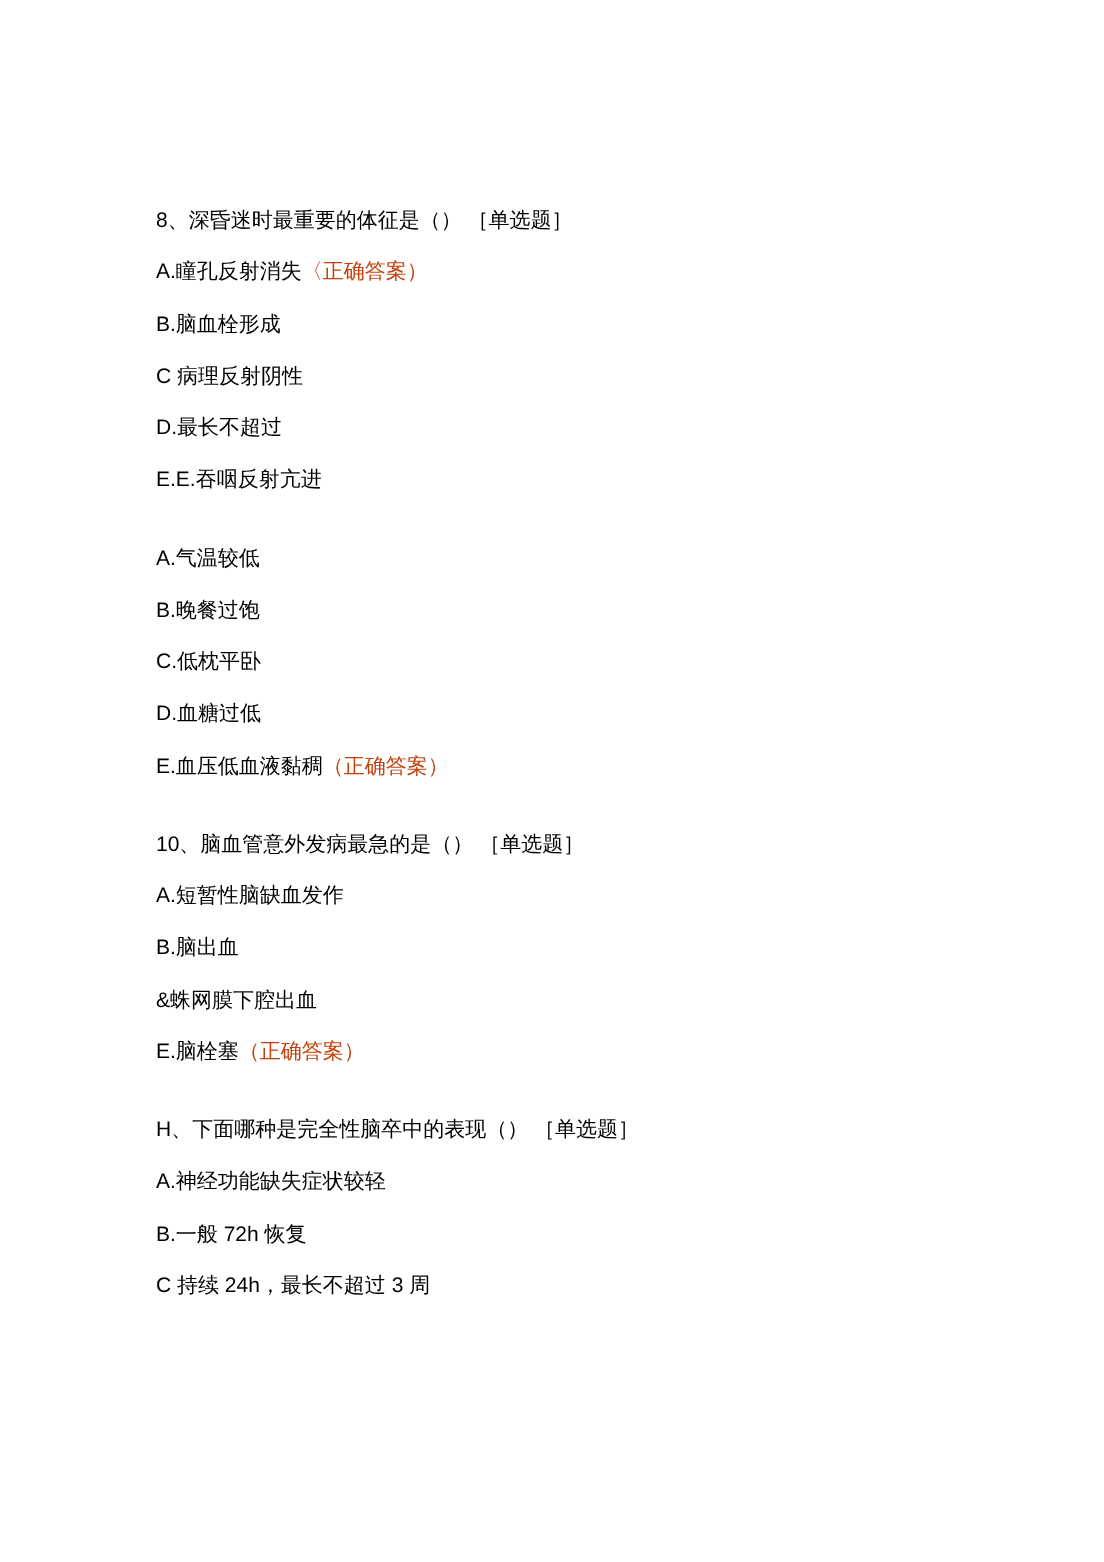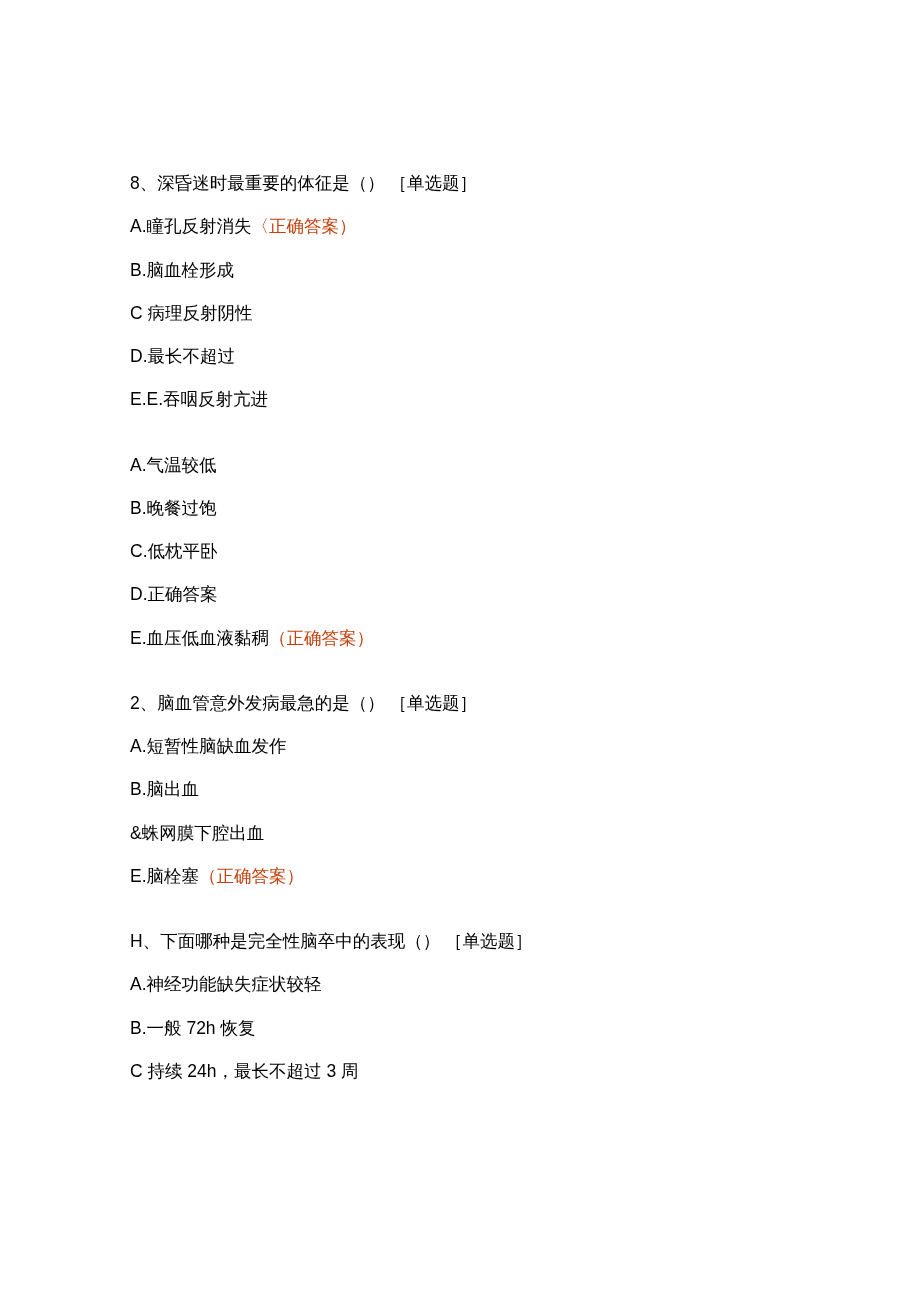--- a/index.html
+++ b/index.html
@@ -58,29 +58,29 @@
   <div class="line">
     <span class="latin">A.</span><span>气温较低</span>
   </div>
   <div class="line">
     <span class="latin">B.</span><span>晚餐过饱</span>
   </div>
   <div class="line">
     <span class="latin">C.</span><span>低枕平卧</span>
   </div>
   <div class="line">
-    <span class="latin">D.</span><span>正确答案</span>
+    <span class="latin">D.</span><span>血糖过低</span>
   </div>
   <div class="line">
     <span class="latin">E.</span><span>血压低血液黏稠</span><span class="correct">（正确答案）</span>
   </div>
 
   <div class="group-gap"></div>
 
-  <div class="line">2、脑血管意外发病最急的是（） ［单选题］</div>
+  <div class="line">10、脑血管意外发病最急的是（） ［单选题］</div>
   <div class="line">
     <span class="latin">A.</span><span>短暂性脑缺血发作</span>
   </div>
   <div class="line">
     <span class="latin">B.</span><span>脑出血</span>
   </div>
   <div class="line">
     <span class="latin">&amp;</span><span>蛛网膜下腔出血</span>
   </div>
   <div class="line">

